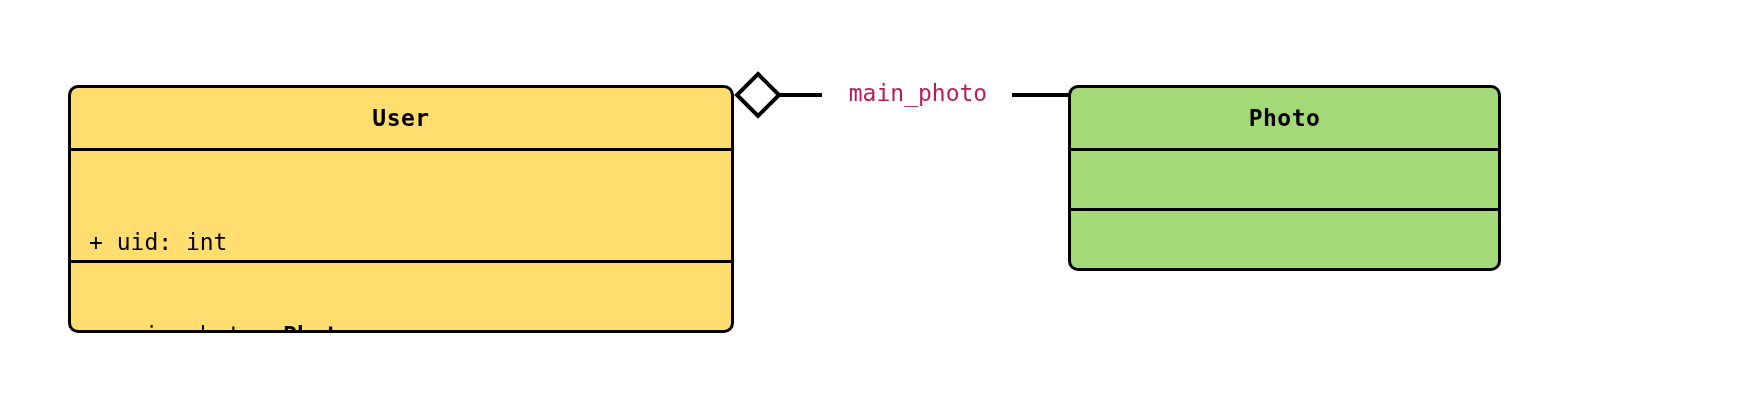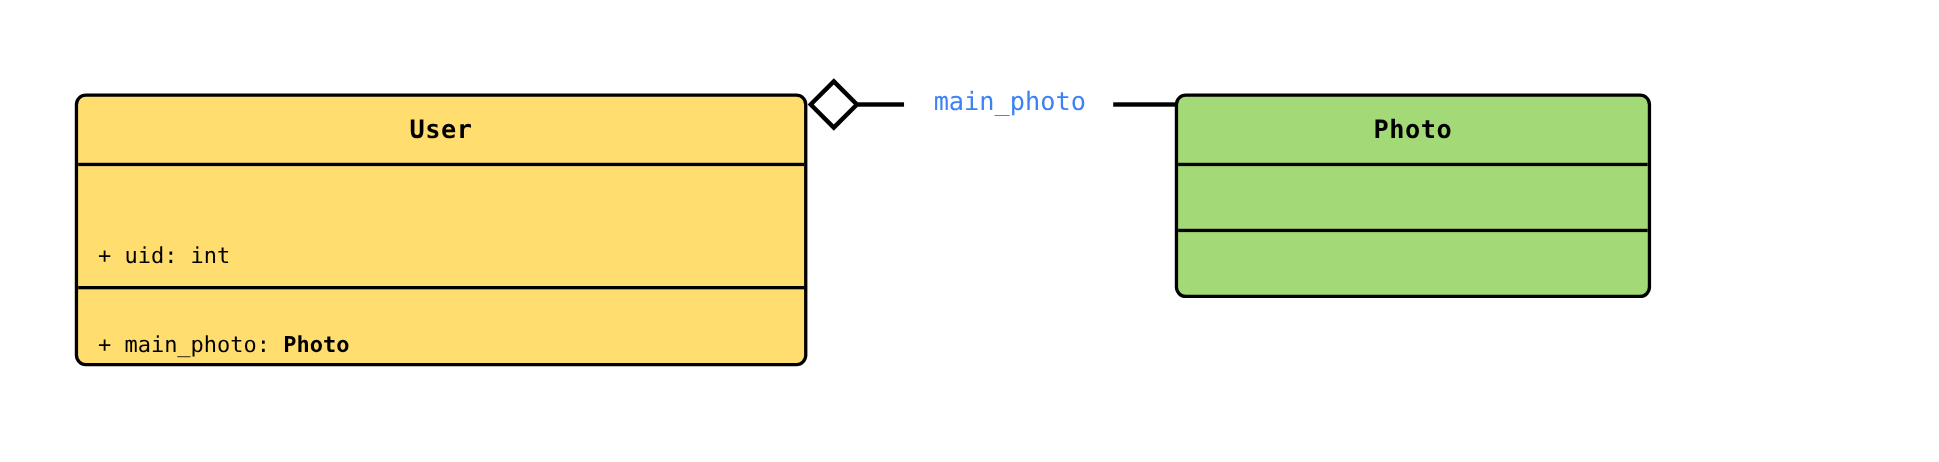--- a/index.html
+++ b/index.html
@@ -48,21 +48,21 @@
     align-items: center;
     justify-content: center;
     font-weight: bold;
     font-size: 23px;
     letter-spacing: 0.5px;
     color: #000000;
   }
 
   .uml-members {
     padding: 14px 18px 10px 18px;
-    font-size: 20px;
+    font-size: 23px;
     line-height: 1.35;
     color: #000000;
     white-space: pre;
   }
 
   .uml-members .member-line {
     display: block;
     white-space: pre;
   }
 
@@ -120,21 +120,21 @@
     width: 58px;
   }
 
   .assoc-label {
     position: absolute;
     left: 822px;
     top: 78px;
     width: 192px;
     text-align: center;
     font-size: 23px;
-    color: #3b82f6;
+    color: #be185d;
     background: #ffffff;
     line-height: 30px;
     white-space: pre;
   }
 </style>
 </head>
 <body>
 
 <div id="diagram-canvas">
 

